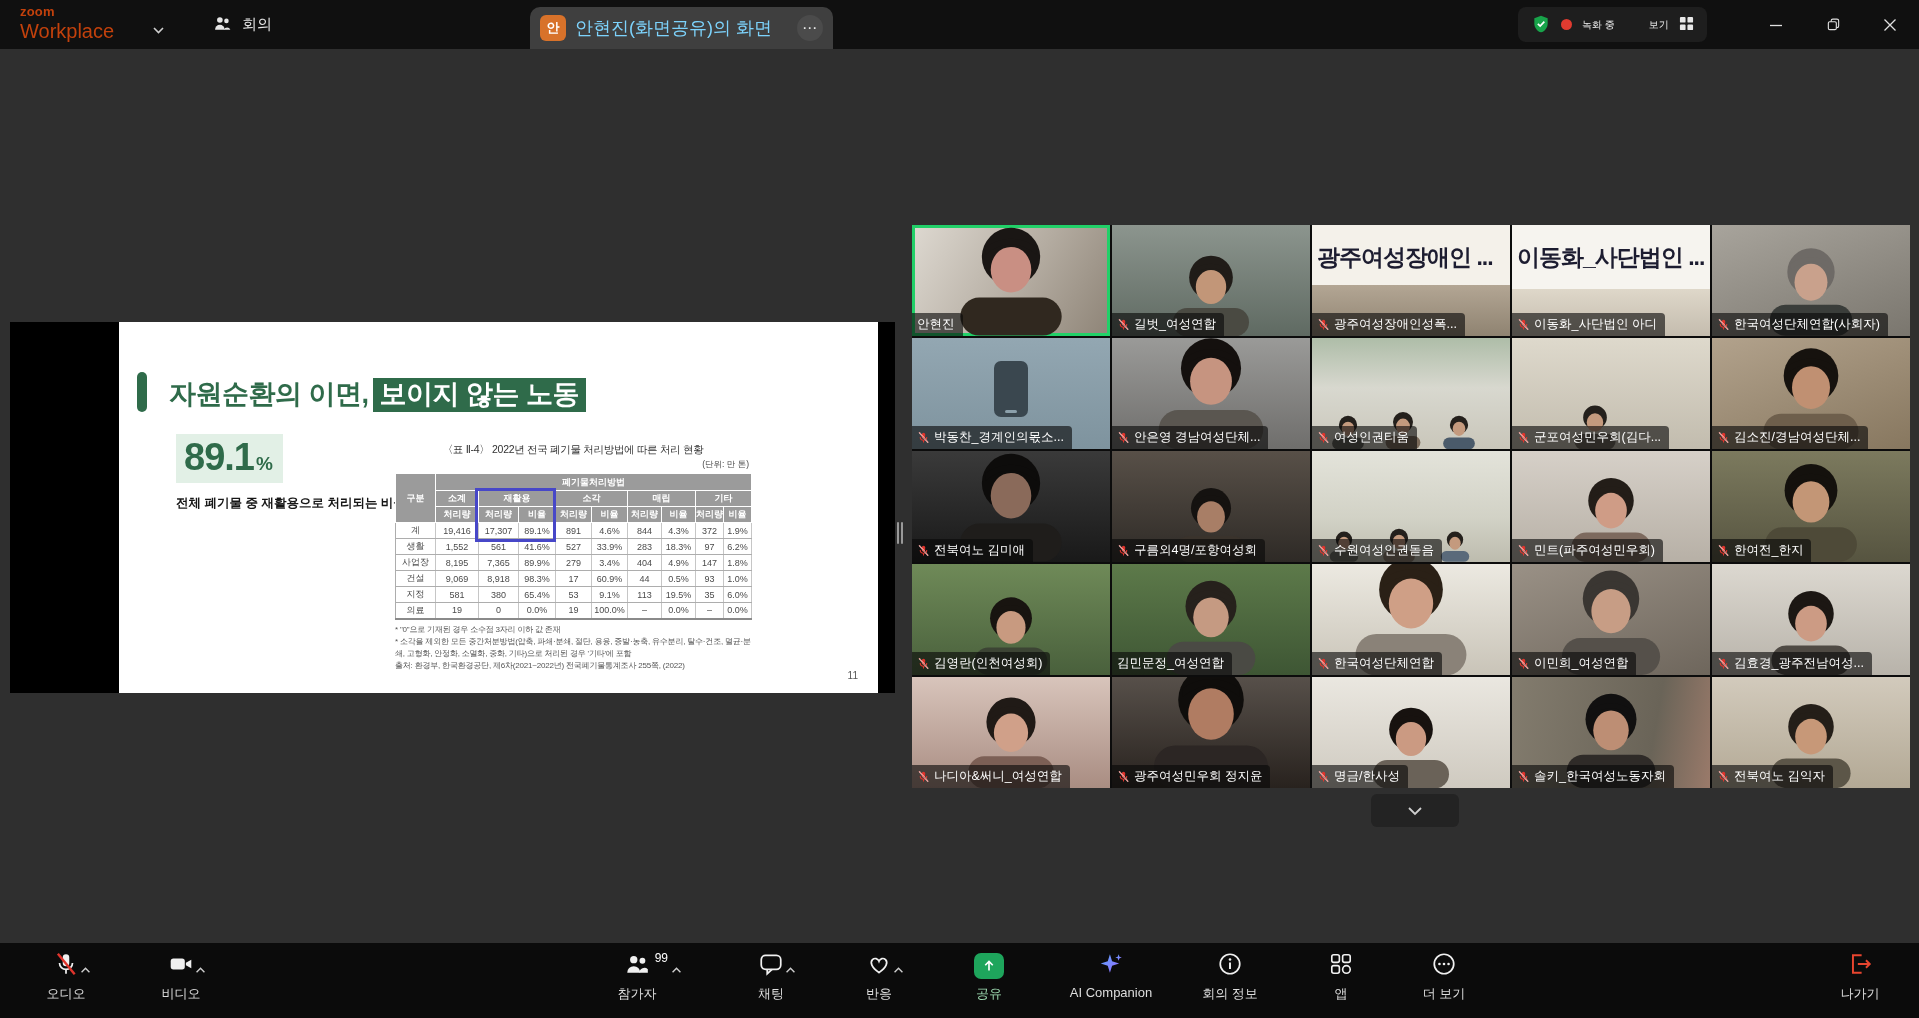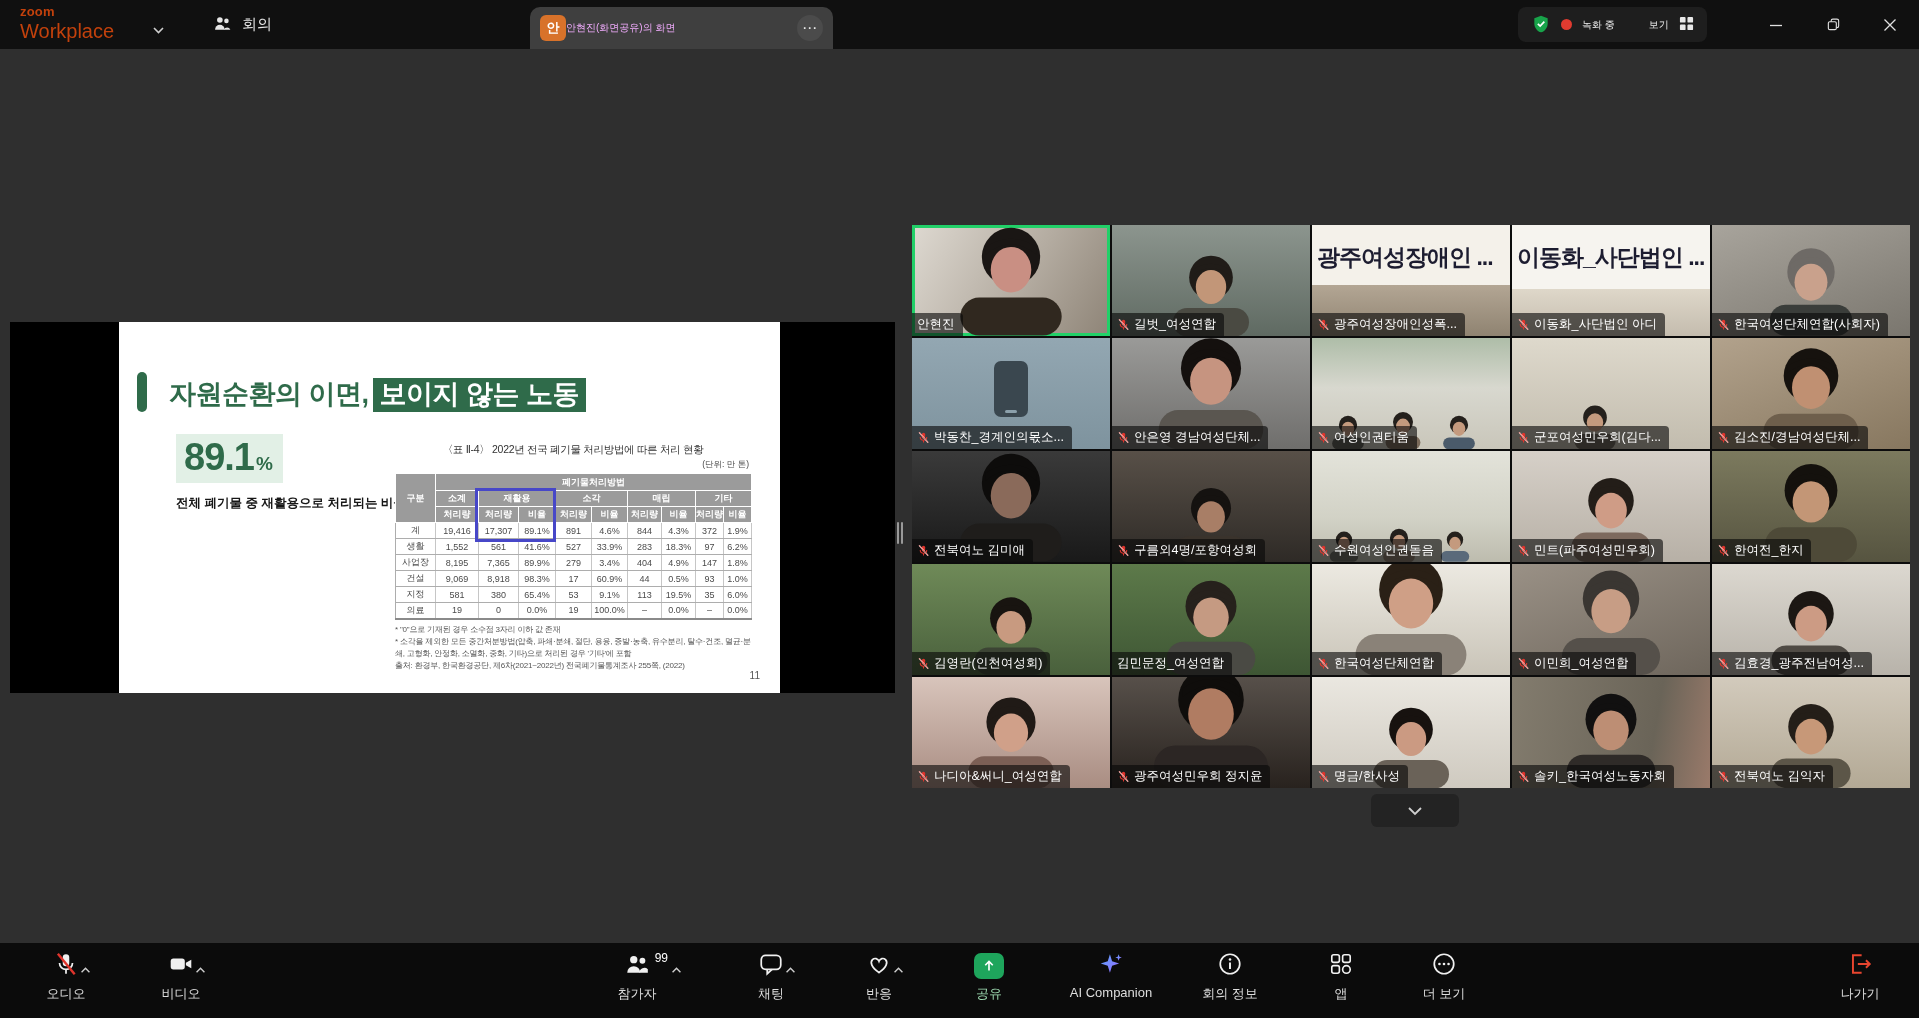--- a/index.html
+++ b/index.html
@@ -8,32 +8,32 @@
 
   
   .titlebar{position:absolute;left:0;top:0;width:1919px;height:49px;background:#101010;}
   .logo{position:absolute;left:20px;top:5px;color:#c2410c;line-height:1;}
   .logo .l1{font-size:13px;font-weight:700;letter-spacing:.2px;}
   .logo .l2{font-size:20px;font-weight:400;margin-top:3px;}
   .logo-chev{position:absolute;left:152px;top:20px;}
   .tab-meeting{position:absolute;left:212px;top:0;height:49px;display:flex;align-items:center;gap:9px;color:#e6e6e6;font-size:15px;}
   .tab-active{position:absolute;left:530px;top:7px;width:303px;height:42px;background:#3f3f3f;border-radius:10px 10px 0 0;display:flex;align-items:center;padding:0 10px;}
   .tab-avatar{width:26px;height:26px;border-radius:6px;background:#d8722a;color:#fff;font-size:13px;font-weight:700;display:flex;align-items:center;justify-content:center;flex:none;}
-  .tab-title{color:#f0abfc;font-size:10px;white-space:nowrap;overflow:hidden;text-overflow:ellipsis;flex:1;}
+  .tab-title{margin-left:9px;color:#7dd3fc;font-size:18px;white-space:nowrap;overflow:hidden;text-overflow:ellipsis;flex:1;}
   .tab-opts{width:26px;height:26px;border-radius:50%;background:#4b4b4b;color:#e8e8e8;display:flex;align-items:center;justify-content:center;font-size:15px;letter-spacing:1px;flex:none;cursor:pointer;}
   .status-pill{position:absolute;left:1518px;top:7px;height:35px;background:#1e1e1e;border-radius:8px;display:flex;align-items:center;gap:10px;padding:0 13px;color:#f0f0f0;font-size:10px;}
   .rec-dot{width:11px;height:11px;border-radius:50%;background:#e23b30;}
   .winbtn{position:absolute;top:0;width:46px;height:49px;display:flex;align-items:center;justify-content:center;cursor:pointer;}
   .winbtn.min{left:1753px;} .winbtn.res{left:1810px;} .winbtn.cls{left:1867px;}
 
   
   .content{position:absolute;left:0;top:49px;width:1919px;height:894px;background:#2f2f2f;}
 
   .share-viewport{position:absolute;left:10px;top:273px;width:885px;height:371px;background:#000;}
-  .slide{position:absolute;left:109px;top:0;width:661px;height:371px;background:#fff;overflow:hidden;}
+  .slide{position:absolute;left:109px;top:0;width:759px;height:371px;background:#fff;overflow:hidden;}
   .slide-pill{position:absolute;left:18px;top:50px;width:10px;height:40px;border-radius:5px;background:#2f6b4a;}
   .slide-title{position:absolute;left:50px;top:54px;font-size:27px;font-weight:800;color:#2f6b4a;white-space:nowrap;letter-spacing:-.5px;}
   .slide-title .hl{background:#2f6b4a;color:#fff;padding:1px 7px 3px 7px;margin-left:4px;}
   .stat{position:absolute;left:57px;top:112px;background:#e2f0e6;padding:2px 10px 4px 8px;color:#2f6b4a;font-weight:800;}
   .stat .num{font-size:38px;letter-spacing:-1px;}
   .stat .unit{font-size:19px;margin-left:2px;}
   .stat-caption{position:absolute;left:57px;top:173px;font-size:12.5px;font-weight:700;color:#161616;white-space:nowrap;}
 
   .tblock{position:absolute;left:276px;top:121px;width:356px;font-family:"Liberation Sans","DejaVu Sans",sans-serif;}
   .tbl-title{font-size:10.5px;color:#333;text-align:center;white-space:nowrap;letter-spacing:-.3px;}

